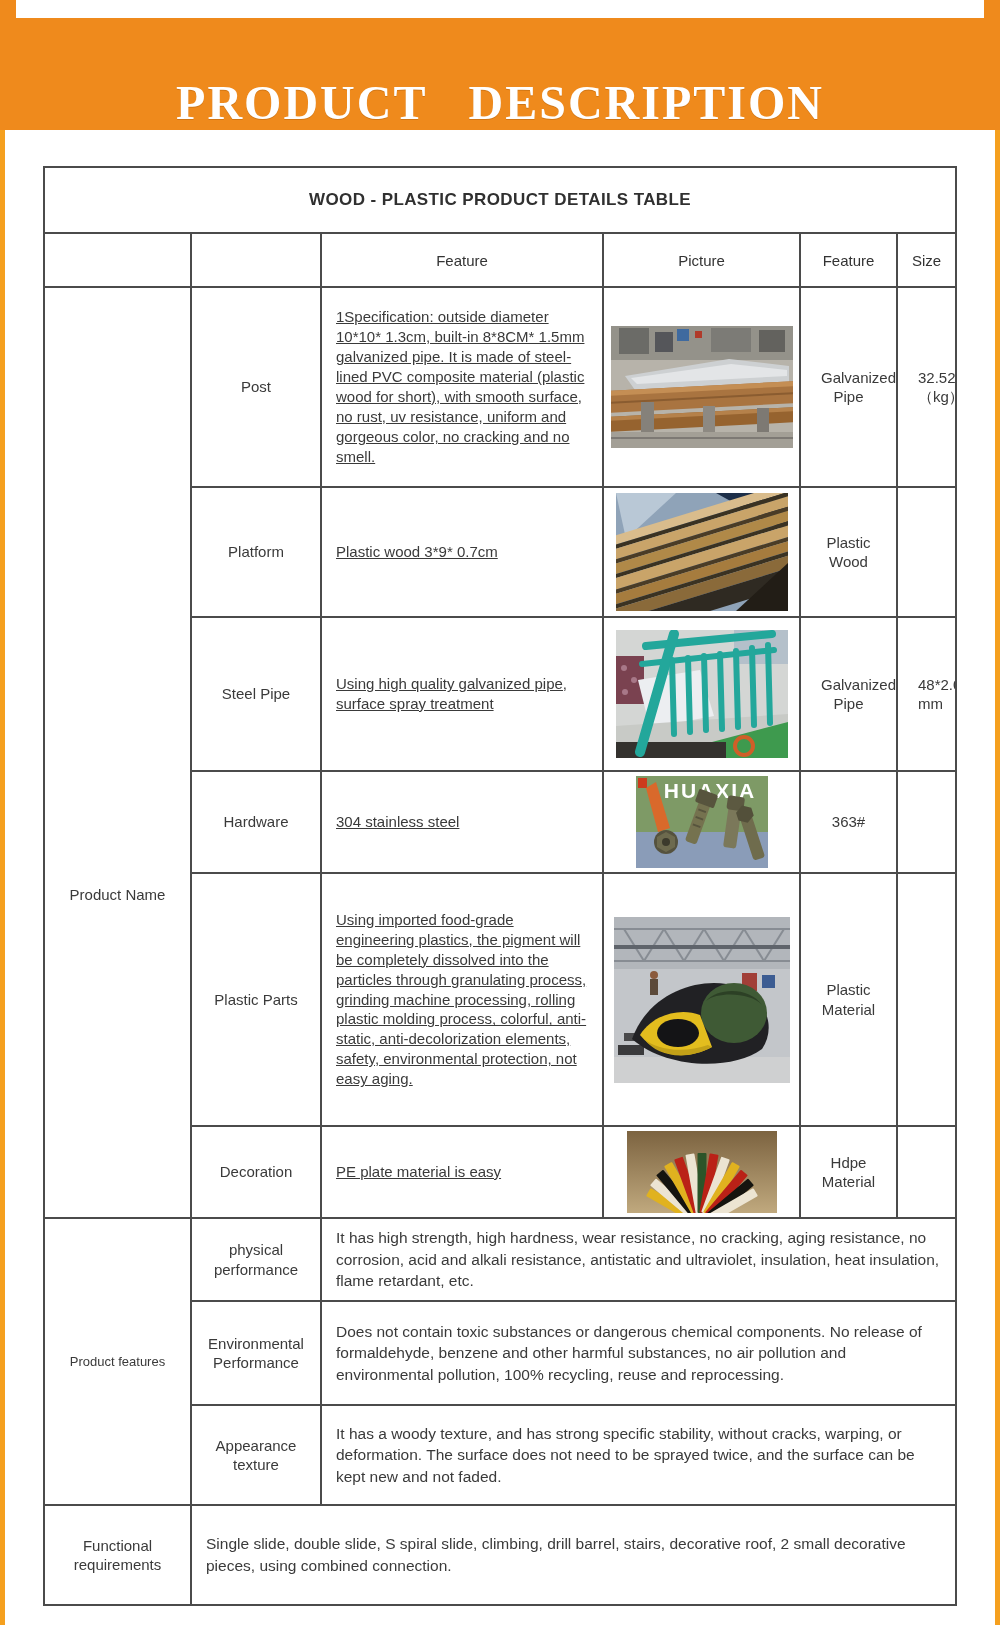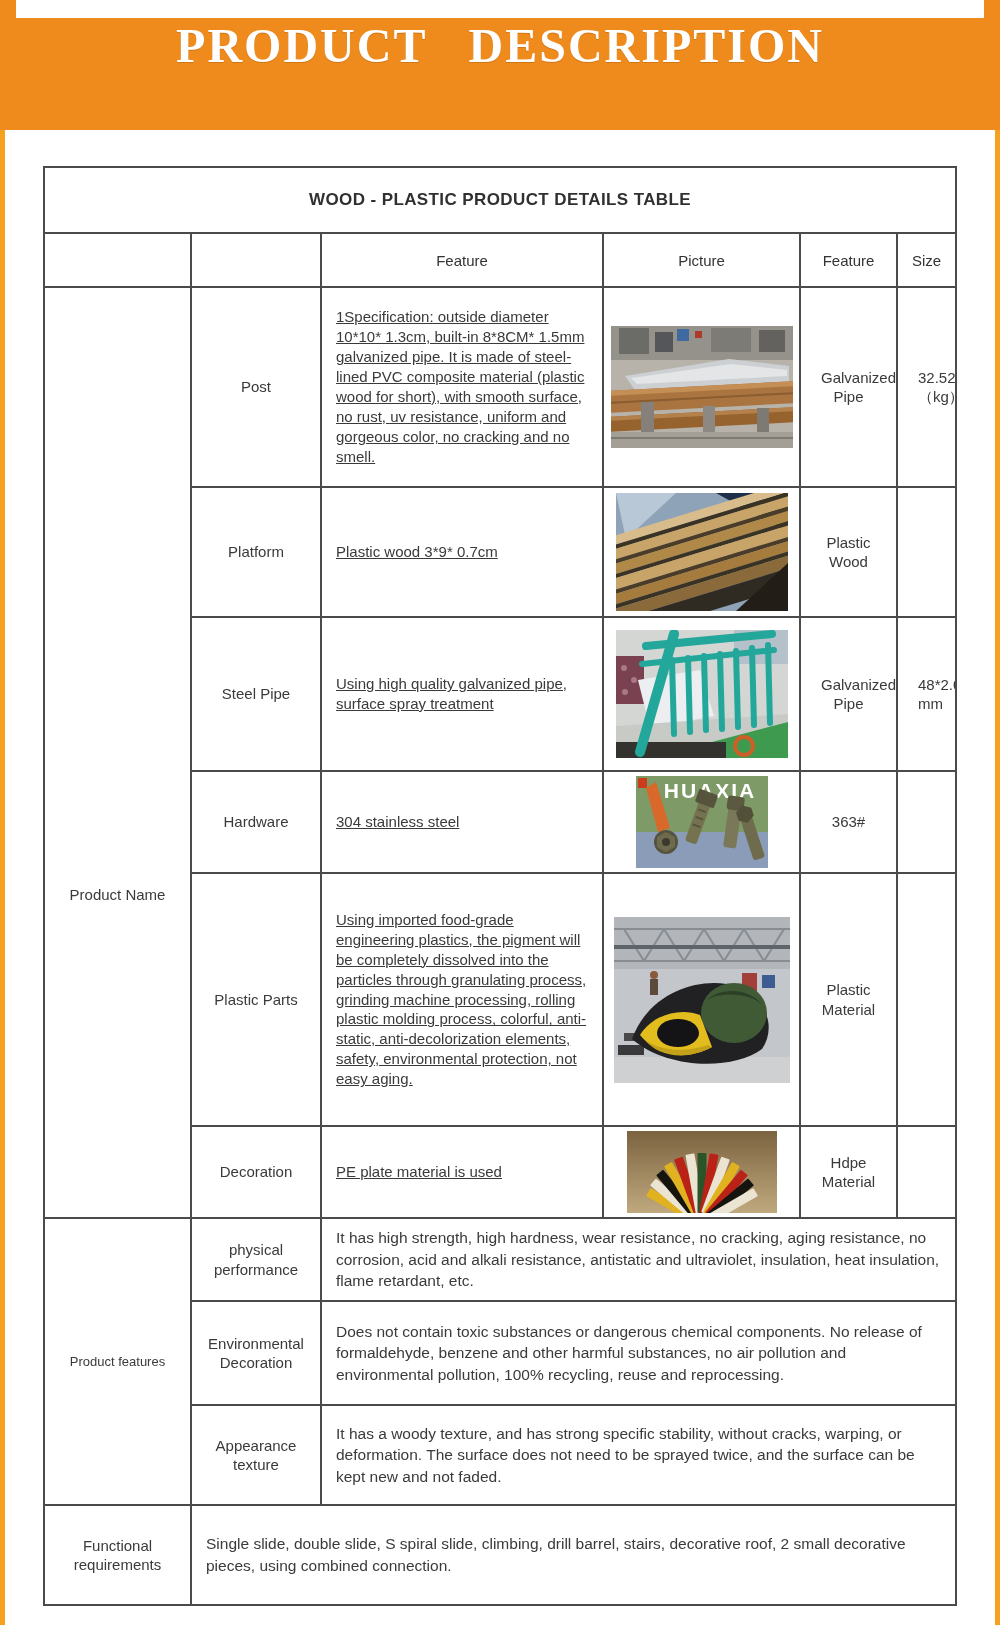--- a/index.html
+++ b/index.html
@@ -10,21 +10,21 @@
   
   .side-strip{position:absolute;top:0;bottom:0;width:5px;background:#F5A01F;}
   .side-strip.left{left:0;}
   .side-strip.right{right:0;}
   .top-corner{position:absolute;top:0;height:18px;width:16px;background:#EF8A1C;}
   .top-corner.left{left:0;}
   .top-corner.right{right:0;}
   
   .banner{
     position:absolute;left:0;right:0;top:18px;height:112px;background:#EF8A1C;
-    display:flex;align-items:flex-start;justify-content:center;
+    display:flex;align-items:flex-end;justify-content:center;
   }
   .banner h1{
     margin:0;font-family:"Liberation Serif","DejaVu Serif",serif;font-weight:bold;
     font-size:48px;letter-spacing:2px;word-spacing:28px;color:#ffffff;
     text-shadow:0 1px 0 rgba(120,60,0,0.25);
   }
   
   table.details{
     position:absolute;left:43px;top:166px;width:912px;
     border-collapse:collapse;table-layout:fixed;background:#ffffff;
@@ -264,21 +264,21 @@
           <path d="M 30,122 C 44,134 72,136 94,128 L 98,130 C 72,144 44,140 30,122 Z" fill="#c3a118"></path>
         </svg>
       </span>
     </td>
     <td class="mat-cell">Plastic Material</td>
     <td class="size-cell"></td>
   </tr>
 
   <tr style="height:92px">
     <td class="name-cell">Decoration</td>
-    <td class="feature-cell">PE plate material is used</td>
+    <td class="feature-cell">PE plate material is easy</td>
     <td class="pic-cell">
       <span class="pic-box">
         <svg width="150" height="82" viewBox="0 0 150 82">
           <defs>
             <linearGradient id="decbg" x1="0" y1="0" x2="0" y2="1">
               <stop offset="0" stop-color="#7c6340"></stop>
                   <stop offset="1" stop-color="#c0a97e"></stop>
             </linearGradient>
           </defs>
           <rect width="150" height="82" fill="url(#decbg)"></rect>
@@ -329,21 +329,21 @@
     <td class="mat-cell">Hdpe Material</td>
     <td class="size-cell"></td>
   </tr>
 
   <tr style="height:80px">
     <td rowspan="3" class="fgroup-cell">Product features</td>
     <td class="name-cell">physical performance</td>
     <td colspan="4" class="ftext-cell">It has high strength, high hardness, wear resistance, no cracking, aging resistance, no corrosion, acid and alkali resistance, antistatic and ultraviolet, insulation, heat insulation, flame retardant, etc.</td>
   </tr>
   <tr style="height:104px">
-    <td class="name-cell">Environmental Decoration</td>
+    <td class="name-cell">Environmental Performance</td>
     <td colspan="4" class="ftext-cell">Does not contain toxic substances or dangerous chemical components. No release of formaldehyde, benzene and other harmful substances, no air pollution and environmental pollution, 100% recycling, reuse and reprocessing.</td>
   </tr>
   <tr style="height:100px">
     <td class="name-cell">Appearance texture</td>
     <td colspan="4" class="ftext-cell">It has a woody texture, and has strong specific stability, without cracks, warping, or deformation. The surface does not need to be sprayed twice, and the surface can be kept new and not faded.</td>
   </tr>
 
   <tr style="height:100px">
     <td class="name-cell">Functional requirements</td>
     <td colspan="5" class="ftext-cell">Single slide, double slide, S spiral slide, climbing, drill barrel, stairs, decorative roof, 2 small decorative pieces, using combined connection.</td>

